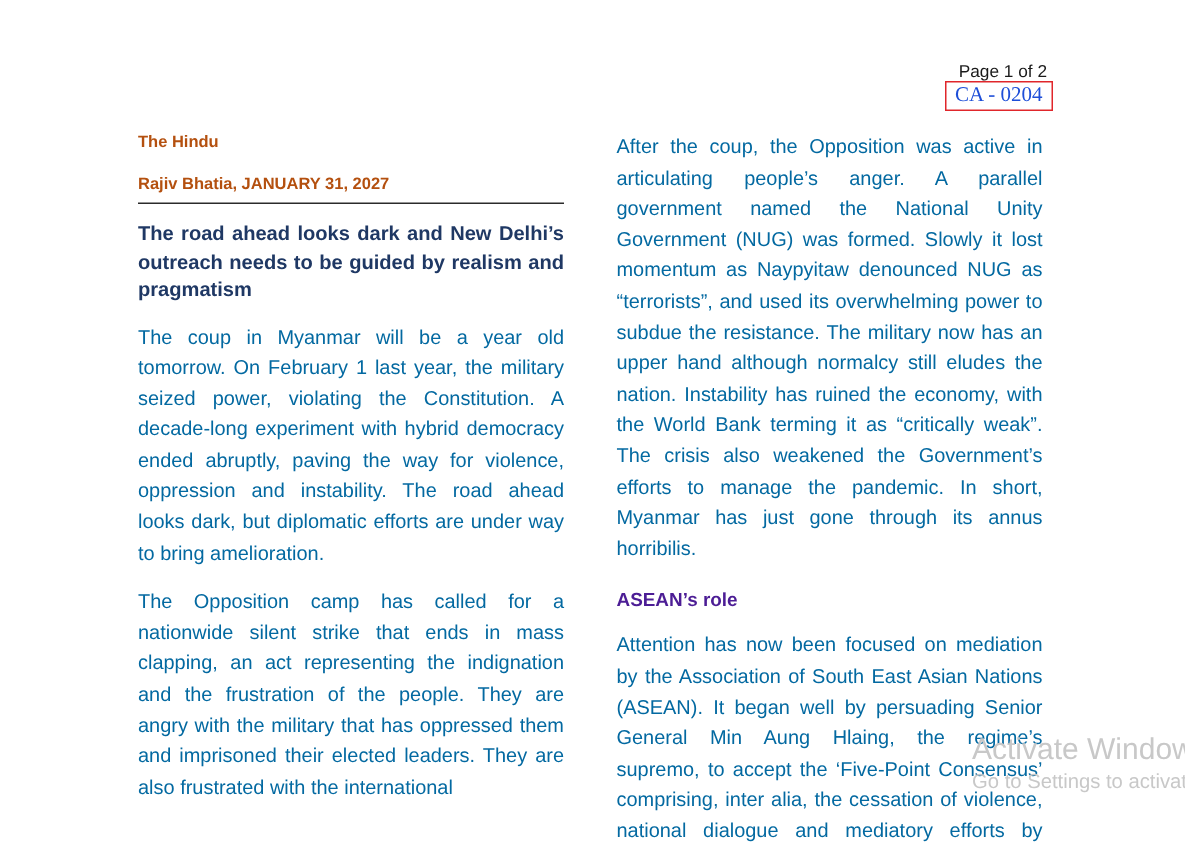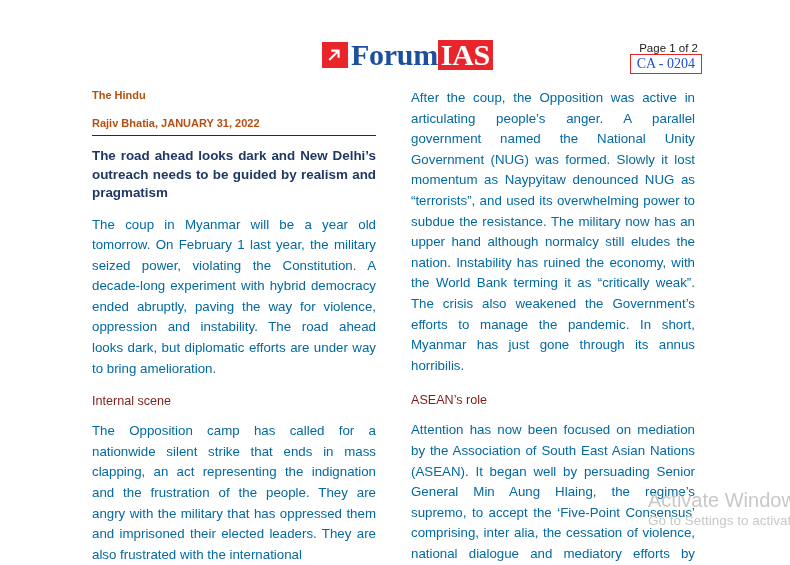--- a/index.html
+++ b/index.html
@@ -128,22 +128,22 @@
   .subtitle {
     color: #1f3864;
     font-weight: bold;
     font-size: 13.4px;
     line-height: 18.5px;
     text-align: justify;
     margin: 0 0 12px 0;
   }
 
   .sec-head {
-    color: #7f1d1d;
-    font-weight: normal;
+    color: #4c1d95;
+    font-weight: bold;
     font-size: 12.6px;
     line-height: 17px;
     margin: 14px 0 11px 0;
   }
   .sec-head.first-right {
     margin-top: 16px;
   }
 
   p.body {
     color: #0369a1;
@@ -175,44 +175,34 @@
     line-height: 18px;
   }
 </style>
 </head>
 <body>
 
 <div class="page">
 
   <div class="header">
 
-    <div class="logo">
-      <span class="logo-mark">
-        <svg width="26" height="26" viewBox="0 0 26 26" aria-hidden="true">
-          <path d="M8 17.2 L16.2 9 M10.4 8.6 L16.6 8.6 L16.6 14.8" stroke="#ffffff" stroke-width="2.1" fill="none" stroke-linecap="square"></path>
-        </svg>
-      </span>
-      <span class="logo-forum">Forum</span>
-      <span class="logo-ias">IAS</span>
-    </div>
 
     <div class="page-num">Page 1 of 2</div>
 
     <div class="ca-box">CA - 0204</div>
   </div>
 
   <div class="columns">
 
     <div class="col col-left">
       <div class="src-head">The Hindu</div>
-      <div class="byline">Rajiv Bhatia, JANUARY 31, 2022</div>
+      <div class="byline">Rajiv Bhatia, JANUARY 31, 2027</div>
       <hr class="rule">
       <div class="subtitle">The road ahead looks dark and New Delhi’s outreach needs to be guided by realism and pragmatism</div>
       <p class="body">The coup in Myanmar will be a year old tomorrow. On February 1 last year, the military seized power, violating the Constitution. A decade-long experiment with hybrid democracy ended abruptly, paving the way for violence, oppression and instability. The road ahead looks dark, but diplomatic efforts are under way to bring amelioration.</p>
-      <div class="sec-head">Internal scene</div>
       <p class="body">The Opposition camp has called for a nationwide silent strike that ends in mass clapping, an act representing the indignation and the frustration of the people. They are angry with the military that has oppressed them and imprisoned their elected leaders. They are also frustrated with the international</p>
     </div>
 
     <div class="col col-right">
       <p class="body">After the coup, the Opposition was active in articulating people’s anger. A parallel government named the National Unity Government (NUG) was formed. Slowly it lost momentum as Naypyitaw denounced NUG as “terrorists”, and used its overwhelming power to subdue the resistance. The military now has an upper hand although normalcy still eludes the nation. Instability has ruined the economy, with the World Bank terming it as “critically weak”. The crisis also weakened the Government’s efforts to manage the pandemic. In short, Myanmar has just gone through its annus horribilis.</p>
       <div class="sec-head first-right">ASEAN’s role</div>
       <p class="body">Attention has now been focused on mediation by the Association of South East Asian Nations (ASEAN). It began well by persuading Senior General Min Aung Hlaing, the regime’s supremo, to accept the ‘Five-Point Consensus’ comprising, inter alia, the cessation of violence, national dialogue and mediatory efforts by ASEAN. Insiders recall that Min Aung Hlaing’s consent was implicit. This became</p>
     </div>
 
   </div>

